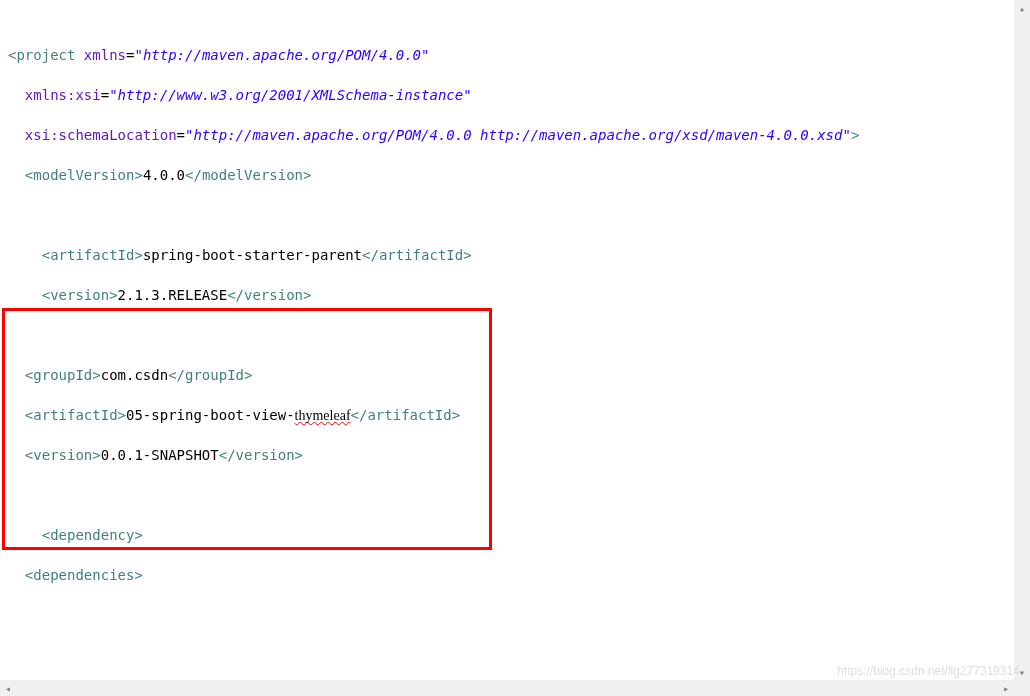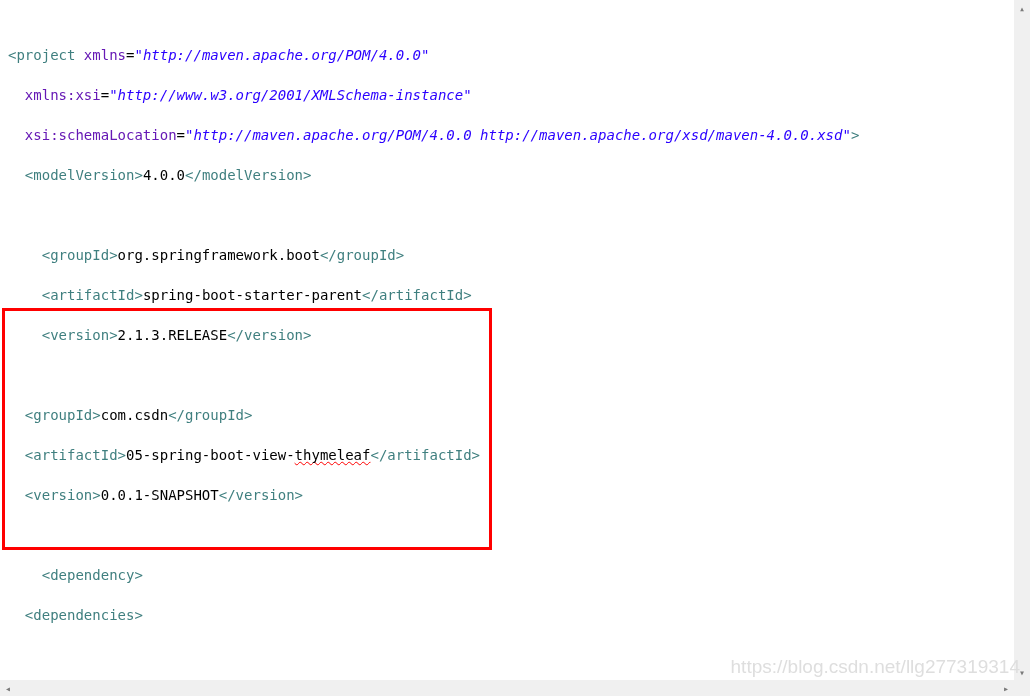--- a/index.html
+++ b/index.html
@@ -22,21 +22,21 @@
   .code-content {
     padding: 6px 0 0 8px;
     line-height: 20px;
     white-space: pre;
   }
   .line { height: 20px; }
   .purple-attr{color:#6619b5;}
   .teal-tag{color:#3f7f7f;}
   .txt{color:#000000;}
   .quoted{color:#2a00ff; font-style:italic;}
-  .underline-red{ text-decoration: underline wavy #ff0000 1px; text-decoration-skip-ink:none;}
+  .underline-red{ text-decoration: underline wavy #ff0000 1px; text-decoration-skip-ink:none;font-family:Liberation Serif, serif;}
   .highlight-box {
     position: absolute;
     border: 3px solid #ff0000;
     left: 2px;
     top: 289px;
     width: 490px;
     height: 242px;
     pointer-events: none;
   }
   .vscroll {
@@ -72,36 +72,35 @@
   }
   .hscroll .left{left:0;}
   .hscroll .right{right:0;}
   .corner{
     position:absolute;right:0;bottom:0;width:16px;height:16px;background:#f0f0f0;
   }
   .watermark{
     position:absolute;
     right:10px; bottom:18px;
     color:#dedede;
-    font-size:19px;
+    font-size:12px;
     font-family: Arial, sans-serif;
     font-weight:normal;
   }
 </style>
 </head>
 <body>
 
 <div class="editor-area">
   <div class="code-content">
 <div class="line"><span class="teal-tag">&lt;project </span><span class="purple-attr">xmlns</span><span class="txt">=</span><span class="quoted">"http://maven.apache.org/POM/4.0.0"</span></div>
 <div class="line">  <span class="purple-attr">xmlns:xsi</span><span class="txt">=</span><span class="quoted">"http://www.w3.org/2001/XMLSchema-instance"</span></div>
 <div class="line">  <span class="purple-attr">xsi:schemaLocation</span><span class="txt">=</span><span class="quoted">"http://maven.apache.org/POM/4.0.0 http://maven.apache.org/xsd/maven-4.0.0.xsd"</span><span class="teal-tag">&gt;</span></div>
 <div class="line">  <span class="teal-tag">&lt;modelVersion&gt;</span><span class="txt">4.0.0</span><span class="teal-tag">&lt;/modelVersion&gt;</span></div>
 <div class="line"></div>
-<div class="line">    <span class="teal-tag">&lt;groupId&gt;</span><span class="txt">org.springframework.boot</span><span class="teal-tag">&lt;/groupId&gt;</span></div>
 <div class="line">    <span class="teal-tag">&lt;artifactId&gt;</span><span class="txt">spring-boot-starter-parent</span><span class="teal-tag">&lt;/artifactId&gt;</span></div>
 <div class="line">    <span class="teal-tag">&lt;version&gt;</span><span class="txt">2.1.3.RELEASE</span><span class="teal-tag">&lt;/version&gt;</span></div>
 <div class="line"></div>
 <div class="line">  <span class="teal-tag">&lt;groupId&gt;</span><span class="txt">com.csdn</span><span class="teal-tag">&lt;/groupId&gt;</span></div>
 <div class="line">  <span class="teal-tag">&lt;artifactId&gt;</span><span class="txt">05-spring-boot-view-</span><span class="txt underline-red">thymeleaf</span><span class="teal-tag">&lt;/artifactId&gt;</span></div>
 <div class="line">  <span class="teal-tag">&lt;version&gt;</span><span class="txt">0.0.1-SNAPSHOT</span><span class="teal-tag">&lt;/version&gt;</span></div>
 <div class="line"></div>
 <div class="line">    <span class="teal-tag">&lt;dependency&gt;</span></div>
 <div class="line">  <span class="teal-tag">&lt;dependencies&gt;</span></div>
 

